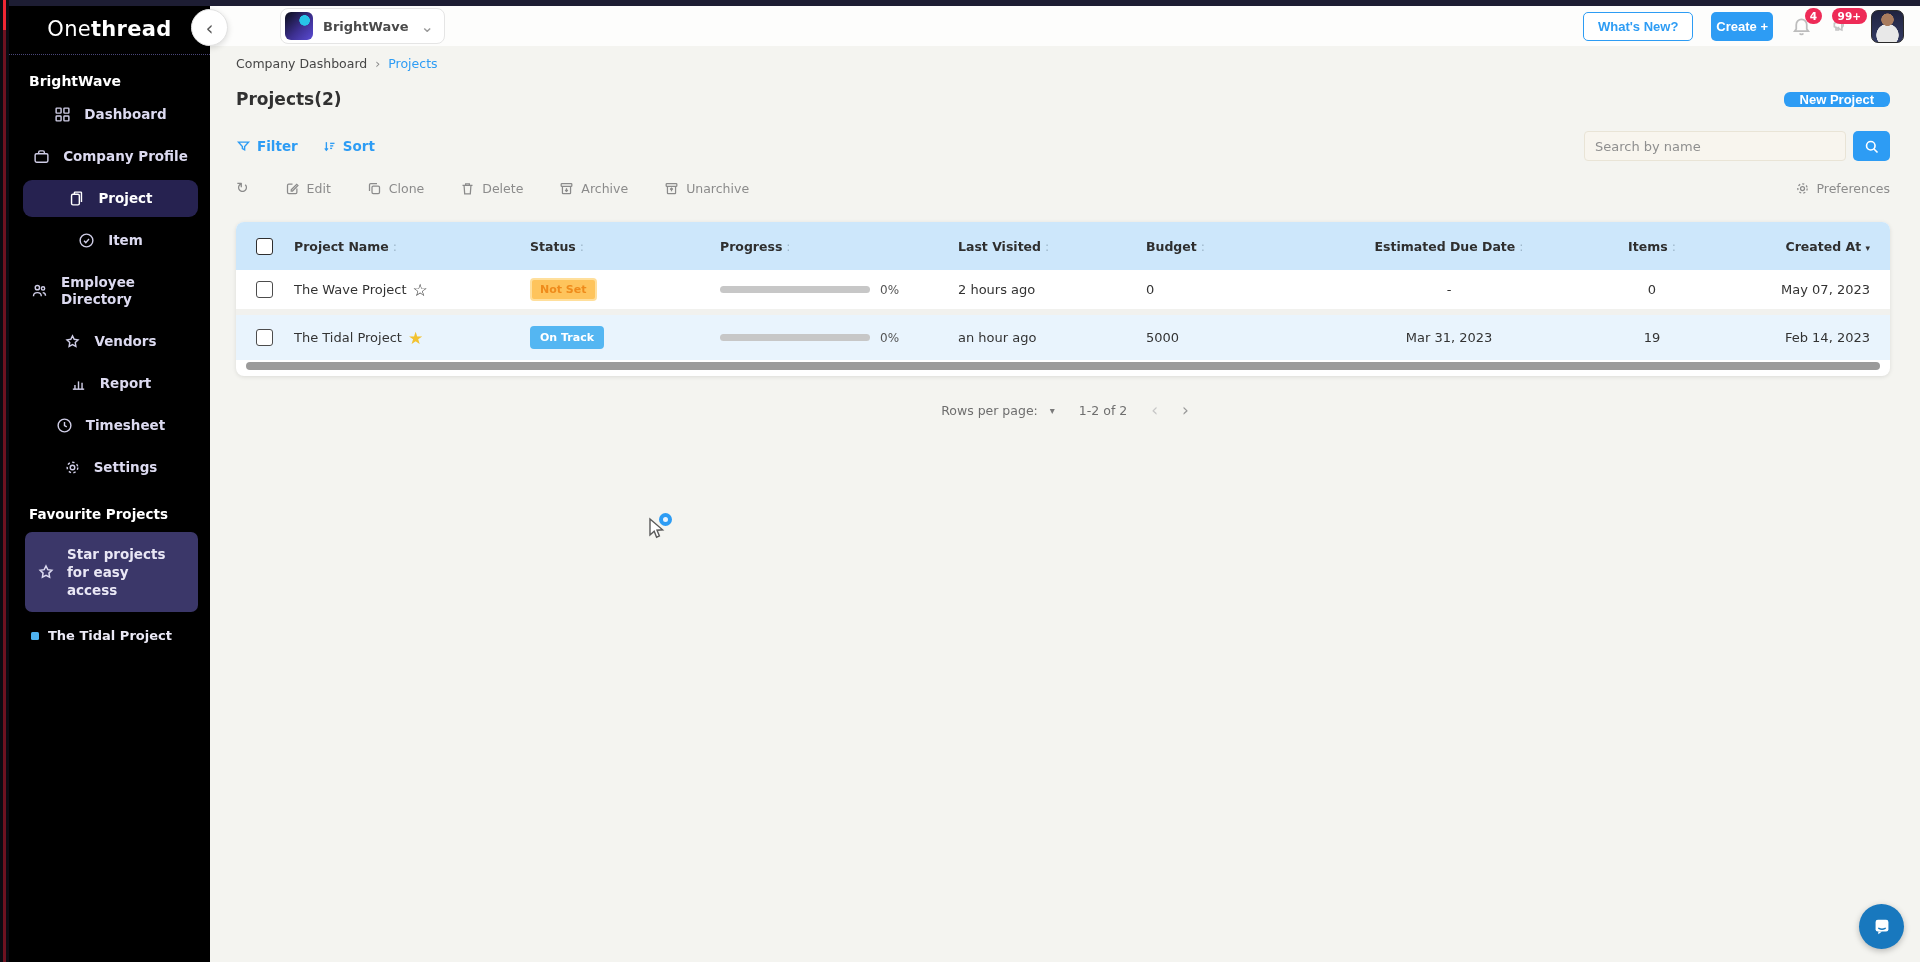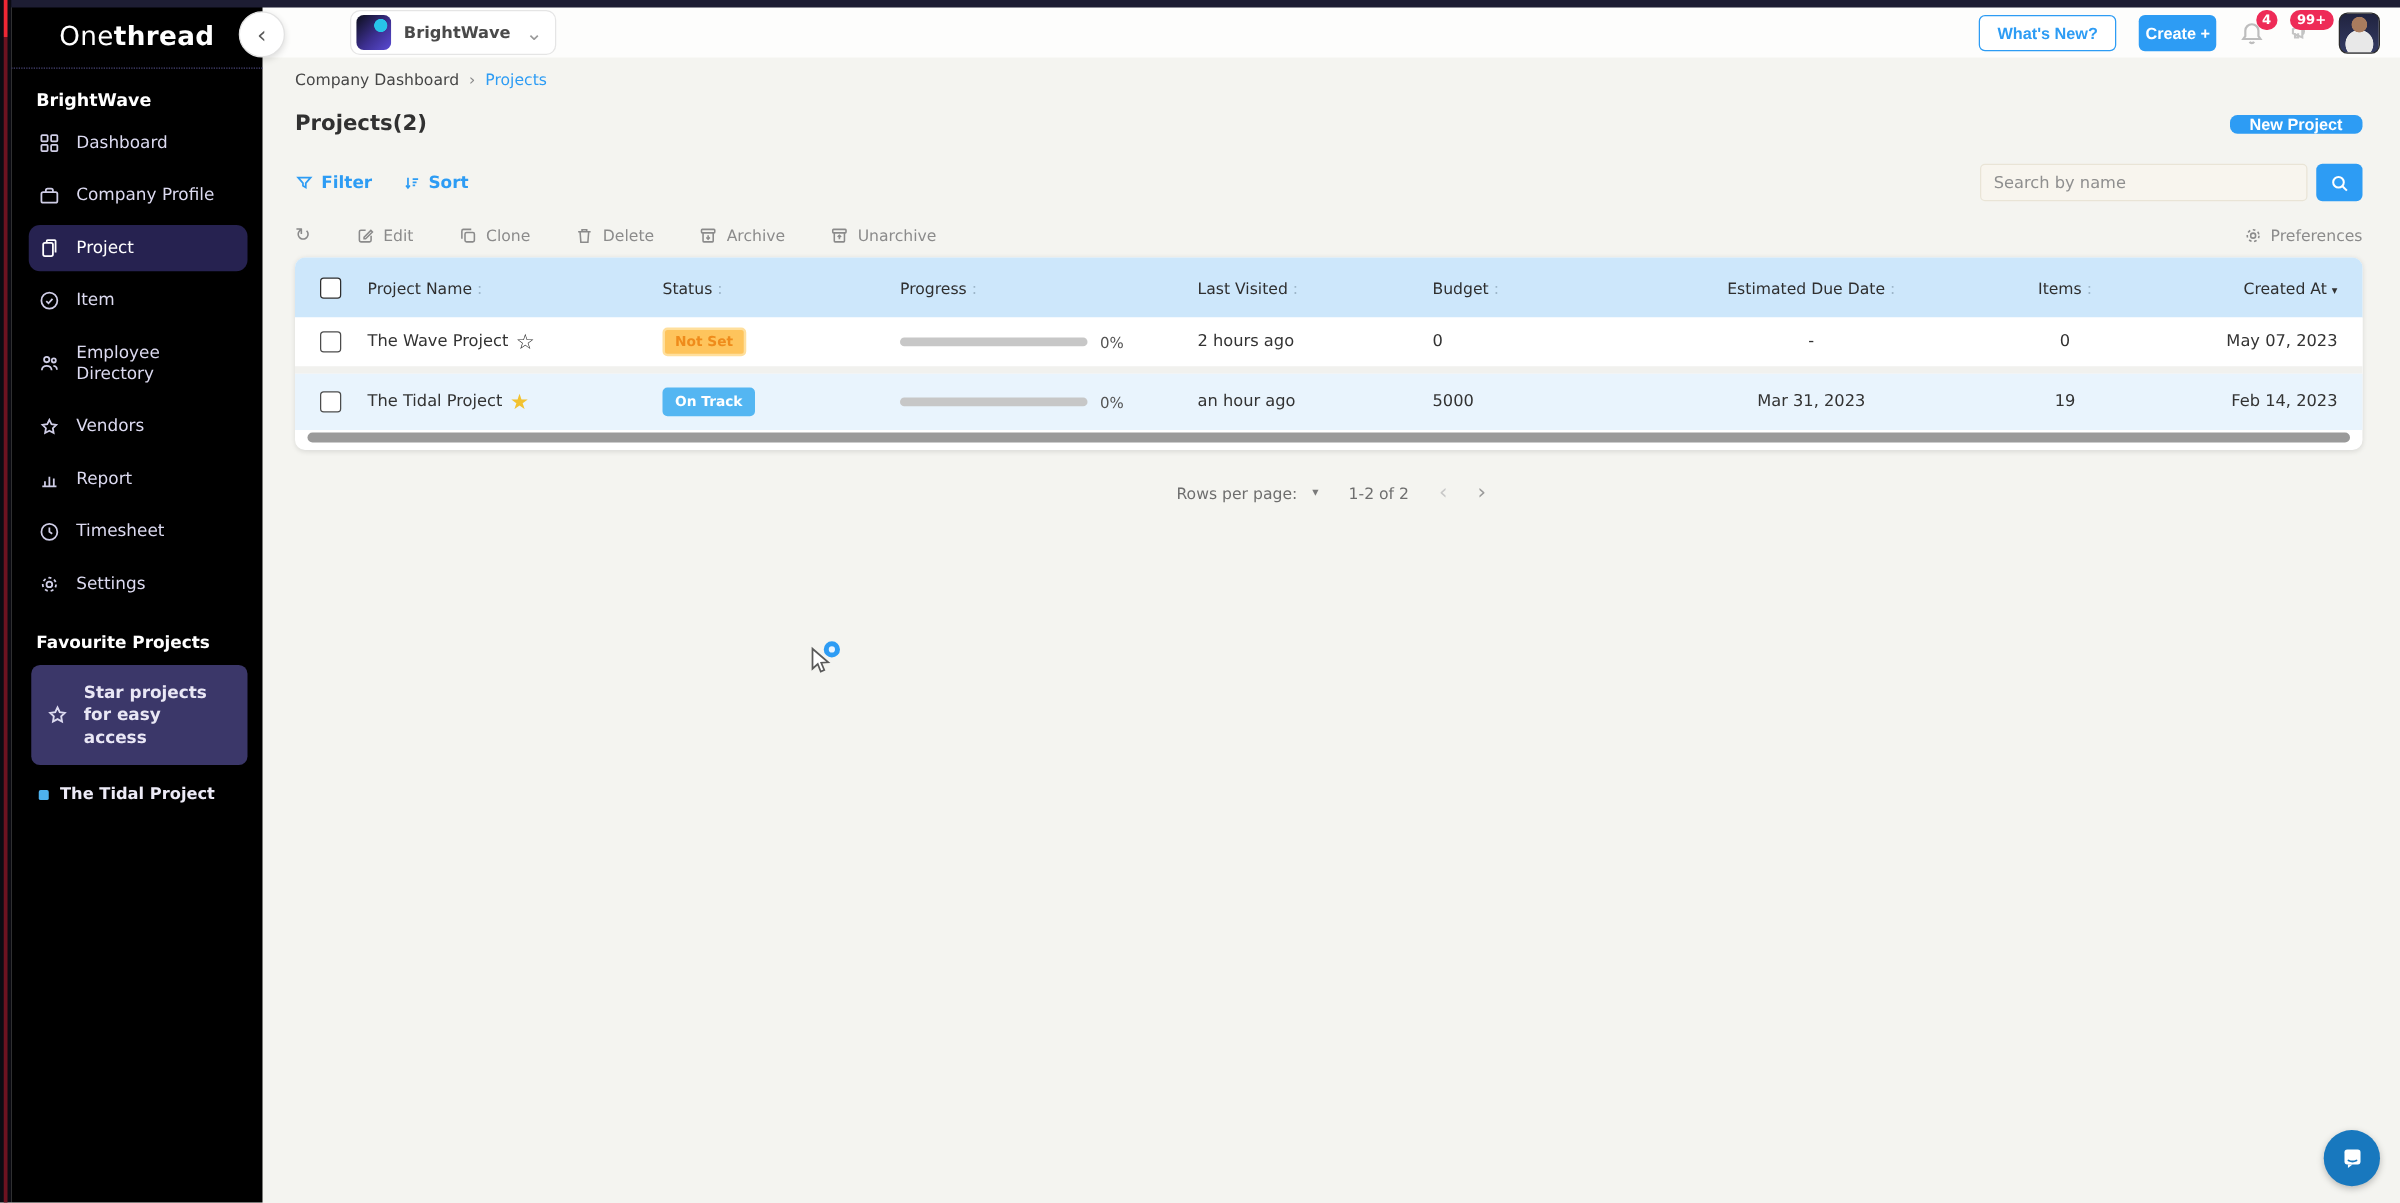--- a/index.html
+++ b/index.html
@@ -13,21 +13,21 @@
     background:linear-gradient(to bottom, #ef2734 0 30px, #6d1220 30px 100%); }
 
   
   .sidebar { position:absolute; left:9px; top:0; width:201px; height:962px; background:#000000; color:#e6e4f2; z-index:10; }
   .logo { text-align:center; padding:17px 0 13px; font-size:21px; letter-spacing:.3px; color:#fff;
     border-bottom:1px dotted #4a4679; }
   .logo b { font-weight:700; }
   nav { padding:14px 12px 0 14px; }
   .company-label { font-weight:700; font-size:14px; padding:4px 6px 2px; color:#fff; }
   .nav-item { display:flex; align-items:center; gap:13px; padding:10px 8px; margin-top:5px;
-    font-size:13.5px; font-weight:400; color:#dcdaf0; border-radius:9px; cursor:pointer; line-height:1.25; }
+    font-size:13.5px; font-weight:700; color:#dcdaf0; border-radius:9px; cursor:pointer; line-height:1.25;justify-content:center; }
   .nav-item svg { flex:0 0 auto; }
   .nav-item.selected { background:#262250; color:#fff; }
   .fav-header { font-weight:700; font-size:13.5px; color:#fff; padding:20px 6px 8px; }
   .fav-hint { display:flex; align-items:center; gap:12px; background:#3b3769; border-radius:7px;
     margin:2px 0 0 2px; padding:13px 12px; font-size:13.5px; font-weight:600; color:#e9e7f5; line-height:1.35; }
   .fav-item { display:flex; align-items:center; gap:9px; padding:16px 8px; font-size:13px; font-weight:600; color:#eceaf6; cursor:pointer; }
   .fav-bullet { width:8px; height:8px; background:#4eb2ef; border-radius:1.5px; }
 
   .collapse-btn { position:absolute; left:191px; top:9px; width:37px; height:37px; border-radius:50%;
     background:#fff; border:1px solid #e2e2e2; box-shadow:0 2px 6px rgba(0,0,0,.14); z-index:40;
@@ -74,21 +74,21 @@
     display:flex; align-items:center; justify-content:center; cursor:pointer; }
 
   .toolbar-row { display:flex; justify-content:space-between; align-items:center; padding:18px 30px 9px 26px; }
   .toolbar-left { display:flex; gap:36px; align-items:center; color:#8b8b8b; font-size:12.5px; }
   .tool { display:flex; gap:7px; align-items:center; cursor:pointer; color:#8b8b8b; }
   .pref { display:flex; gap:6px; align-items:center; color:#8b8b8b; font-size:12.5px; cursor:pointer; }
 
   
   .table-card { margin:0 30px 0 26px; background:#fff; border-radius:8px; box-shadow:0 1px 4px rgba(0,0,0,.1); }
   .trow { display:grid; grid-template-columns:58px 236px 190px 238px 188px 188px 230px 176px auto; align-items:center; }
-  .thead { background:#cde7fb; border-radius:8px 8px 0 0; height:48px; font-size:12.5px; font-weight:400; color:#2f2f2f; }
+  .thead { background:#cde7fb; border-radius:8px 8px 0 0; height:48px; font-size:12.5px; font-weight:700; color:#2f2f2f;margin-top:16px; }
   .th::after { content:" :"; color:#9db6c9; font-weight:400; }
   .th.no-colon::after { content:""; }
   .tdata { height:45px; font-size:13px; color:#333; }
   .row-0 { background:#fff; border-bottom:6px solid #f1f1ee; }
   .row-1 { background:#e9f4fd; }
   .cb { width:17px; height:17px; border:1.8px solid #4c4c4c; border-radius:3px; margin-left:20px; background:#fff; cursor:pointer; }
   .thead .cb { border-color:#2f2f2f; }
   .name-cell { display:flex; align-items:center; gap:6px; }
   .star-outline { font-size:17px; color:#2b2b2b; cursor:pointer; }
   .star-filled { font-size:17px; color:#f2c230; cursor:pointer; }

